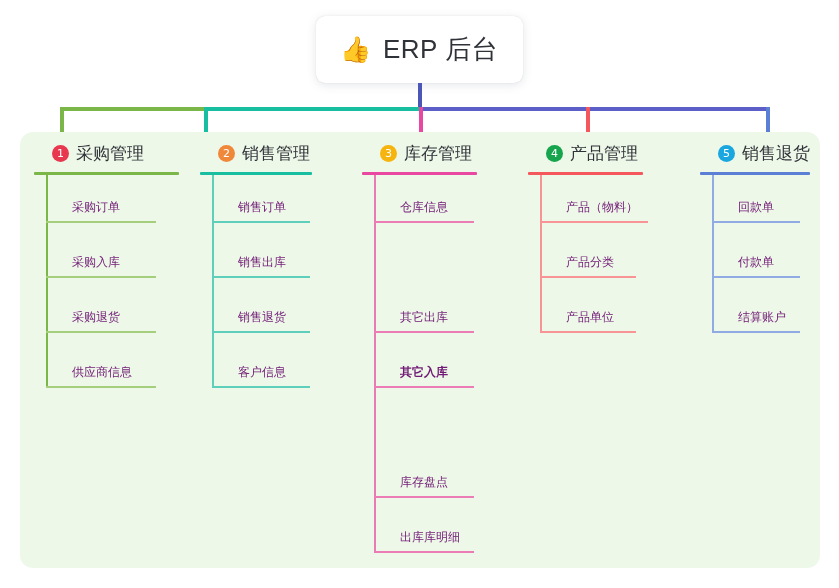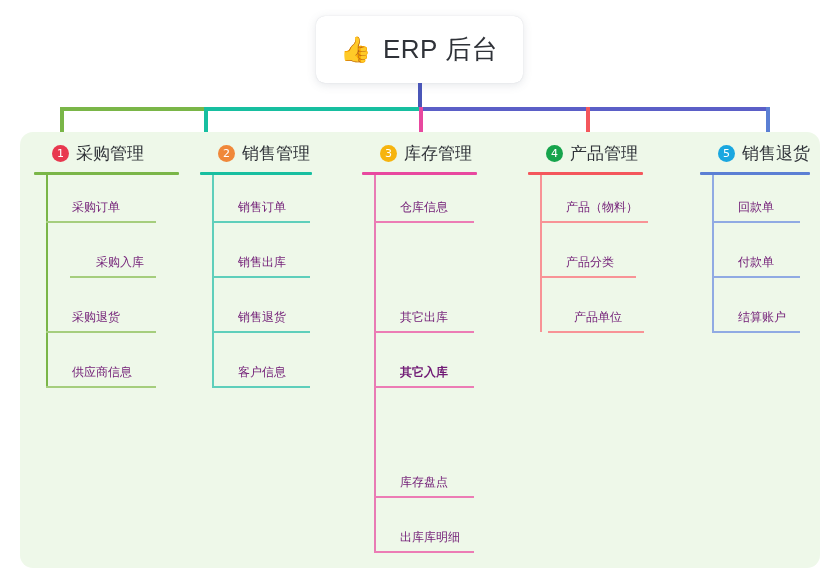--- a/index.html
+++ b/index.html
@@ -87,21 +87,21 @@
       <span class="badge" style="background:#e8384f;">1</span>
       <span class="col-title">采购管理</span>
     </div>
     <div class="col-underline" style="background:#7ab648;width:145px;"></div>
     <div class="spine" style="left:12px;top:35px;height:212px;background:#7ab648;"></div>
 
     <div class="item" style="left:12px;top:59px;width:110px;">
       <div class="item-label">采购订单</div>
       <div class="item-underline" style="background:#a5ce7d;"></div>
     </div>
-    <div class="item" style="left:12px;top:114px;width:110px;padding-left:24px;">
+    <div class="item" style="left:12px;top:114px;width:110px;">
       <div class="item-label">采购入库</div>
       <div class="item-underline" style="background:#a5ce7d;"></div>
     </div>
     <div class="item" style="left:12px;top:169px;width:110px;">
       <div class="item-label">采购退货</div>
       <div class="item-underline" style="background:#a5ce7d;"></div>
     </div>
     <div class="item" style="left:12px;top:224px;width:110px;">
       <div class="item-label">供应商信息</div>
       <div class="item-underline" style="background:#a5ce7d;"></div>
@@ -173,21 +173,21 @@
     <div class="spine" style="left:12px;top:35px;height:157px;background:#f89396;"></div>
 
     <div class="item" style="left:12px;top:59px;width:108px;">
       <div class="item-label">产品（物料）</div>
       <div class="item-underline" style="background:#f89396;"></div>
     </div>
     <div class="item" style="left:12px;top:114px;width:96px;">
       <div class="item-label">产品分类</div>
       <div class="item-underline" style="background:#f89396;"></div>
     </div>
-    <div class="item" style="left:20px;top:169px;width:96px;">
+    <div class="item" style="left:12px;top:169px;width:96px;">
       <div class="item-label">产品单位</div>
       <div class="item-underline" style="background:#f89396;"></div>
     </div>
   </div>
 
   <div class="col" style="left:700px;width:110px;">
     <div class="col-head">
       <span class="badge" style="background:#1aa7e0;">5</span>
       <span class="col-title">销售退货</span>
     </div>

